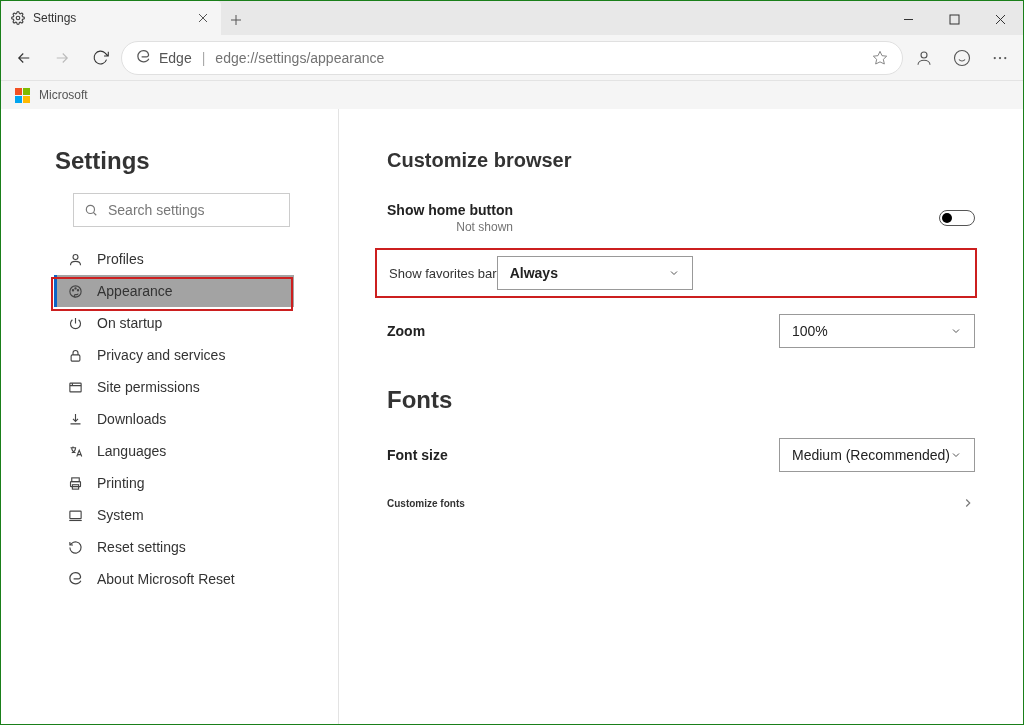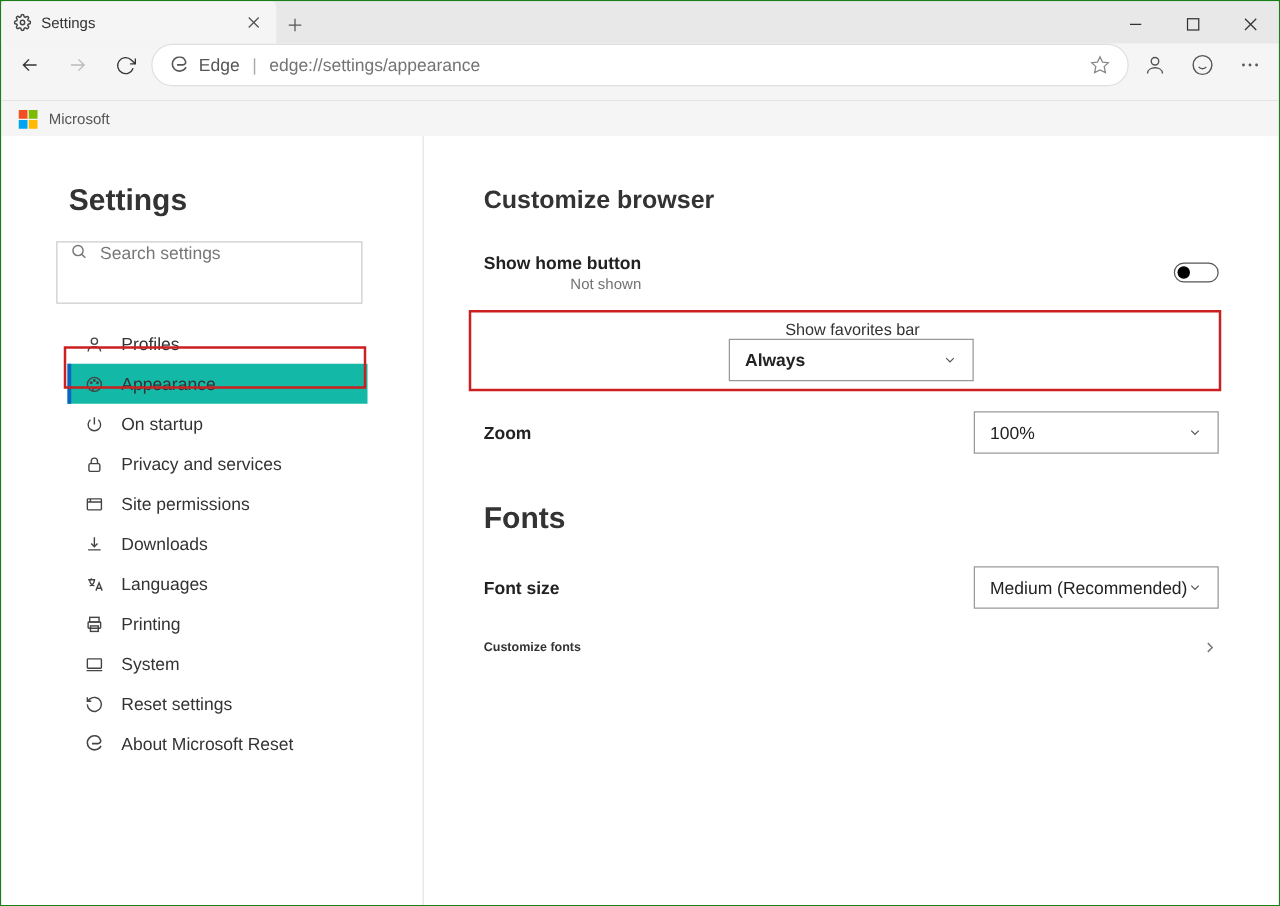--- a/index.html
+++ b/index.html
@@ -9,58 +9,58 @@
   .titlebar { height: 34px; background: #e8e8e8; display: flex; align-items: flex-end; }
   .tab { display: flex; align-items: center; background: #f5f5f5; height: 34px; padding: 0 10px 0 10px; border-top-right-radius: 4px; border-top-left-radius: 4px; min-width: 220px; }
   .tab .gear { margin-right: 8px; }
   .tab-title { flex: 1; font-size: 12px; color: #333; }
   .tab-close { width: 16px; height: 16px; display:flex; align-items:center; justify-content:center; color:#555; }
   .new-tab { width: 30px; height: 30px; display:flex; align-items:center; justify-content:center; color:#555; }
   .win-controls { margin-left: auto; display: flex; }
   .win-btn { width: 46px; height: 32px; display:flex; align-items:center; justify-content:center; color:#333; }
 
   
-  .toolbar { height: 46px; background: #f5f5f5; display:flex; align-items:flex-start; padding: 0 6px; gap: 4px; border-bottom: 1px solid #e3e3e3; }
+  .toolbar { height: 46px; background: #f5f5f5; display:flex; align-items:center; padding: 0 6px; gap: 4px; border-bottom: 1px solid #e3e3e3; }
   .tbtn { width: 34px; height: 34px; display:flex; align-items:center; justify-content:center; color:#333; border-radius:2px; }
   .tbtn.disabled { color:#bbb; }
   .addr { flex:1; height:34px; background:#fff; border-radius:17px; display:flex; align-items:center; padding:0 14px; color:#555; font-size:14px; border:1px solid #e0e0e0; }
   .addr .edge-ico { margin-right:8px; }
   .addr .edge-label { color:#555; }
   .addr .sep { margin: 0 10px; color:#aaa; }
   .addr .url { color:#737373; }
   .addr .star { margin-left:auto; color:#888; }
 
   .brandbar { height: 28px; display:flex; align-items:center; padding: 0 14px; gap:9px; background:#f5f5f5; }
   .mslogo { display:grid; grid-template-columns: 7px 7px; grid-template-rows: 7px 7px; gap:1px; }
   .mslogo div:nth-child(1){background:#f25022;} .mslogo div:nth-child(2){background:#7fba00;}
   .mslogo div:nth-child(3){background:#00a4ef;} .mslogo div:nth-child(4){background:#ffb900;}
   .brandbar span { font-size:12px; color:#555; }
 
   
   .main { display:flex; height: calc(725px - 34px - 46px - 28px - 2px); background:#fff; }
   .sidebar { width: 338px; border-right: 1px solid #e3e3e3; padding: 38px 0 0 0; }
   .settings-h { font-size: 24px; font-weight: 600; padding: 0 0 18px 54px; }
-  .search-box { margin: 0 48px 12px 44px; height: 50px; border:1px solid #ccc; display:flex; padding:0 10px; gap:10px; color:#777; font-size:14px; }
+  .search-box { margin: 0 48px 12px 72px; height: 34px; border:1px solid #ccc; display:flex; align-items:center; padding:0 10px; gap:10px; color:#777; font-size:14px; }
 
   .nav { list-style:none; padding: 4px 44px 0 53px; }
   .nav li { display:flex; align-items:center; height: 32px; padding-left: 10px; gap: 14px; font-size:14px; color:#333; border-left:3px solid transparent; }
-  .nav li.active { background:#14b8a6; border-left:3px solid #0b63c5; }
+  .nav li.active { background:#a3a3a3; border-left:3px solid #0b63c5; }
   .nav .ico { width:16px; display:flex; justify-content:center; }
 
   .content { flex:1; padding: 40px 48px 0 48px; }
   .section-h { font-size: 20px; font-weight:600; margin-bottom: 20px; }
   .row { display:flex; align-items:center; padding: 10px 0; text-align: right; }
   .row .label { font-size:14px; font-weight:600; color:#222; }
   .row .sub { font-size:12px; color:#737373; margin-top:2px; font-weight:400;}
   .row .ctrl { margin-left:auto; }
   .toggle { width:36px; height:16px; border-radius:10px; background:#fff; border:1px solid #555; position:relative; }
   .toggle .knob { width:10px; height:10px; background:#000; border-radius:50%; position:absolute; top:2px; left:2px; }
   .select { width:196px; height:34px; border:1px solid #999; display:flex; align-items:center; padding:0 12px; font-size:14px; color:#222; background:#fff; }
   .select .chev { margin-left:auto; color:#555; }
-  .hl-row { display:flex; align-items:center; padding:10px 0;flex-direction:column; }
+  .hl-row { display:flex; align-items:center; padding:10px 0; }
   .hl-wrap { border:2px solid #cc1f1f; padding: 6px 0px 6px 0; margin: 4px -2px 6px -12px; }
   .hl-wrap .hl-row { padding: 0 0 0 12px; }
 
   .section-h2 { font-size: 24px; font-weight:600; margin: 28px 0 14px 0; }
   .link-row { display:flex; align-items:center; padding:14px 0; font-size:10px; font-weight:600; }
   .link-row .chev { margin-left:auto; color:#777; }
 
   
   .nav-hl { position:absolute; border:2px solid #cc1f1f; pointer-events:none; }
 

